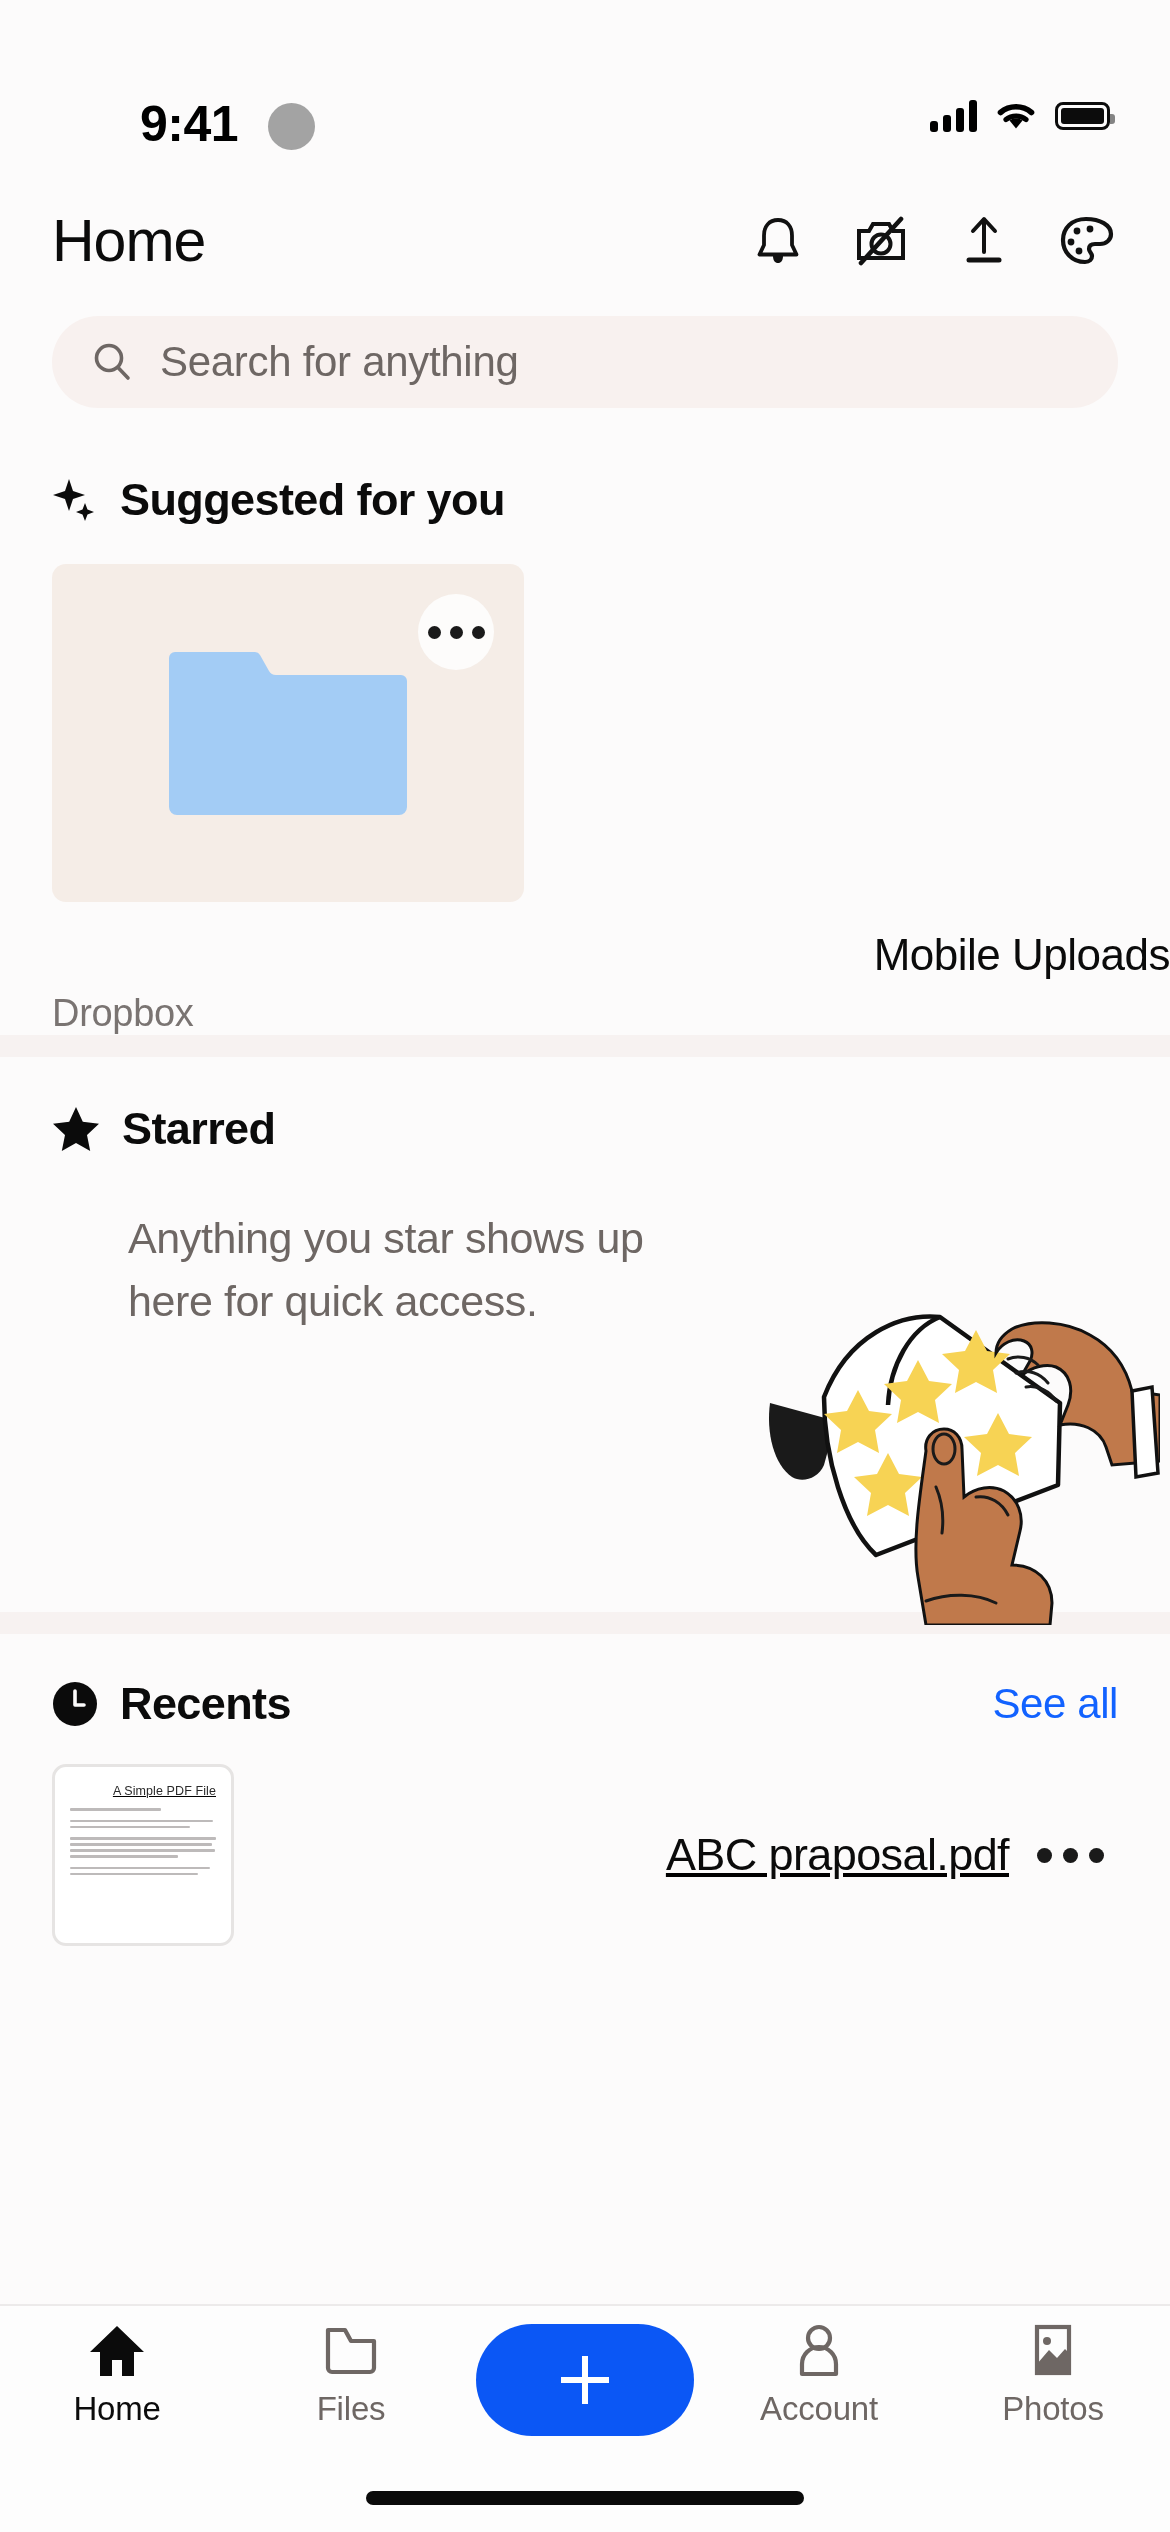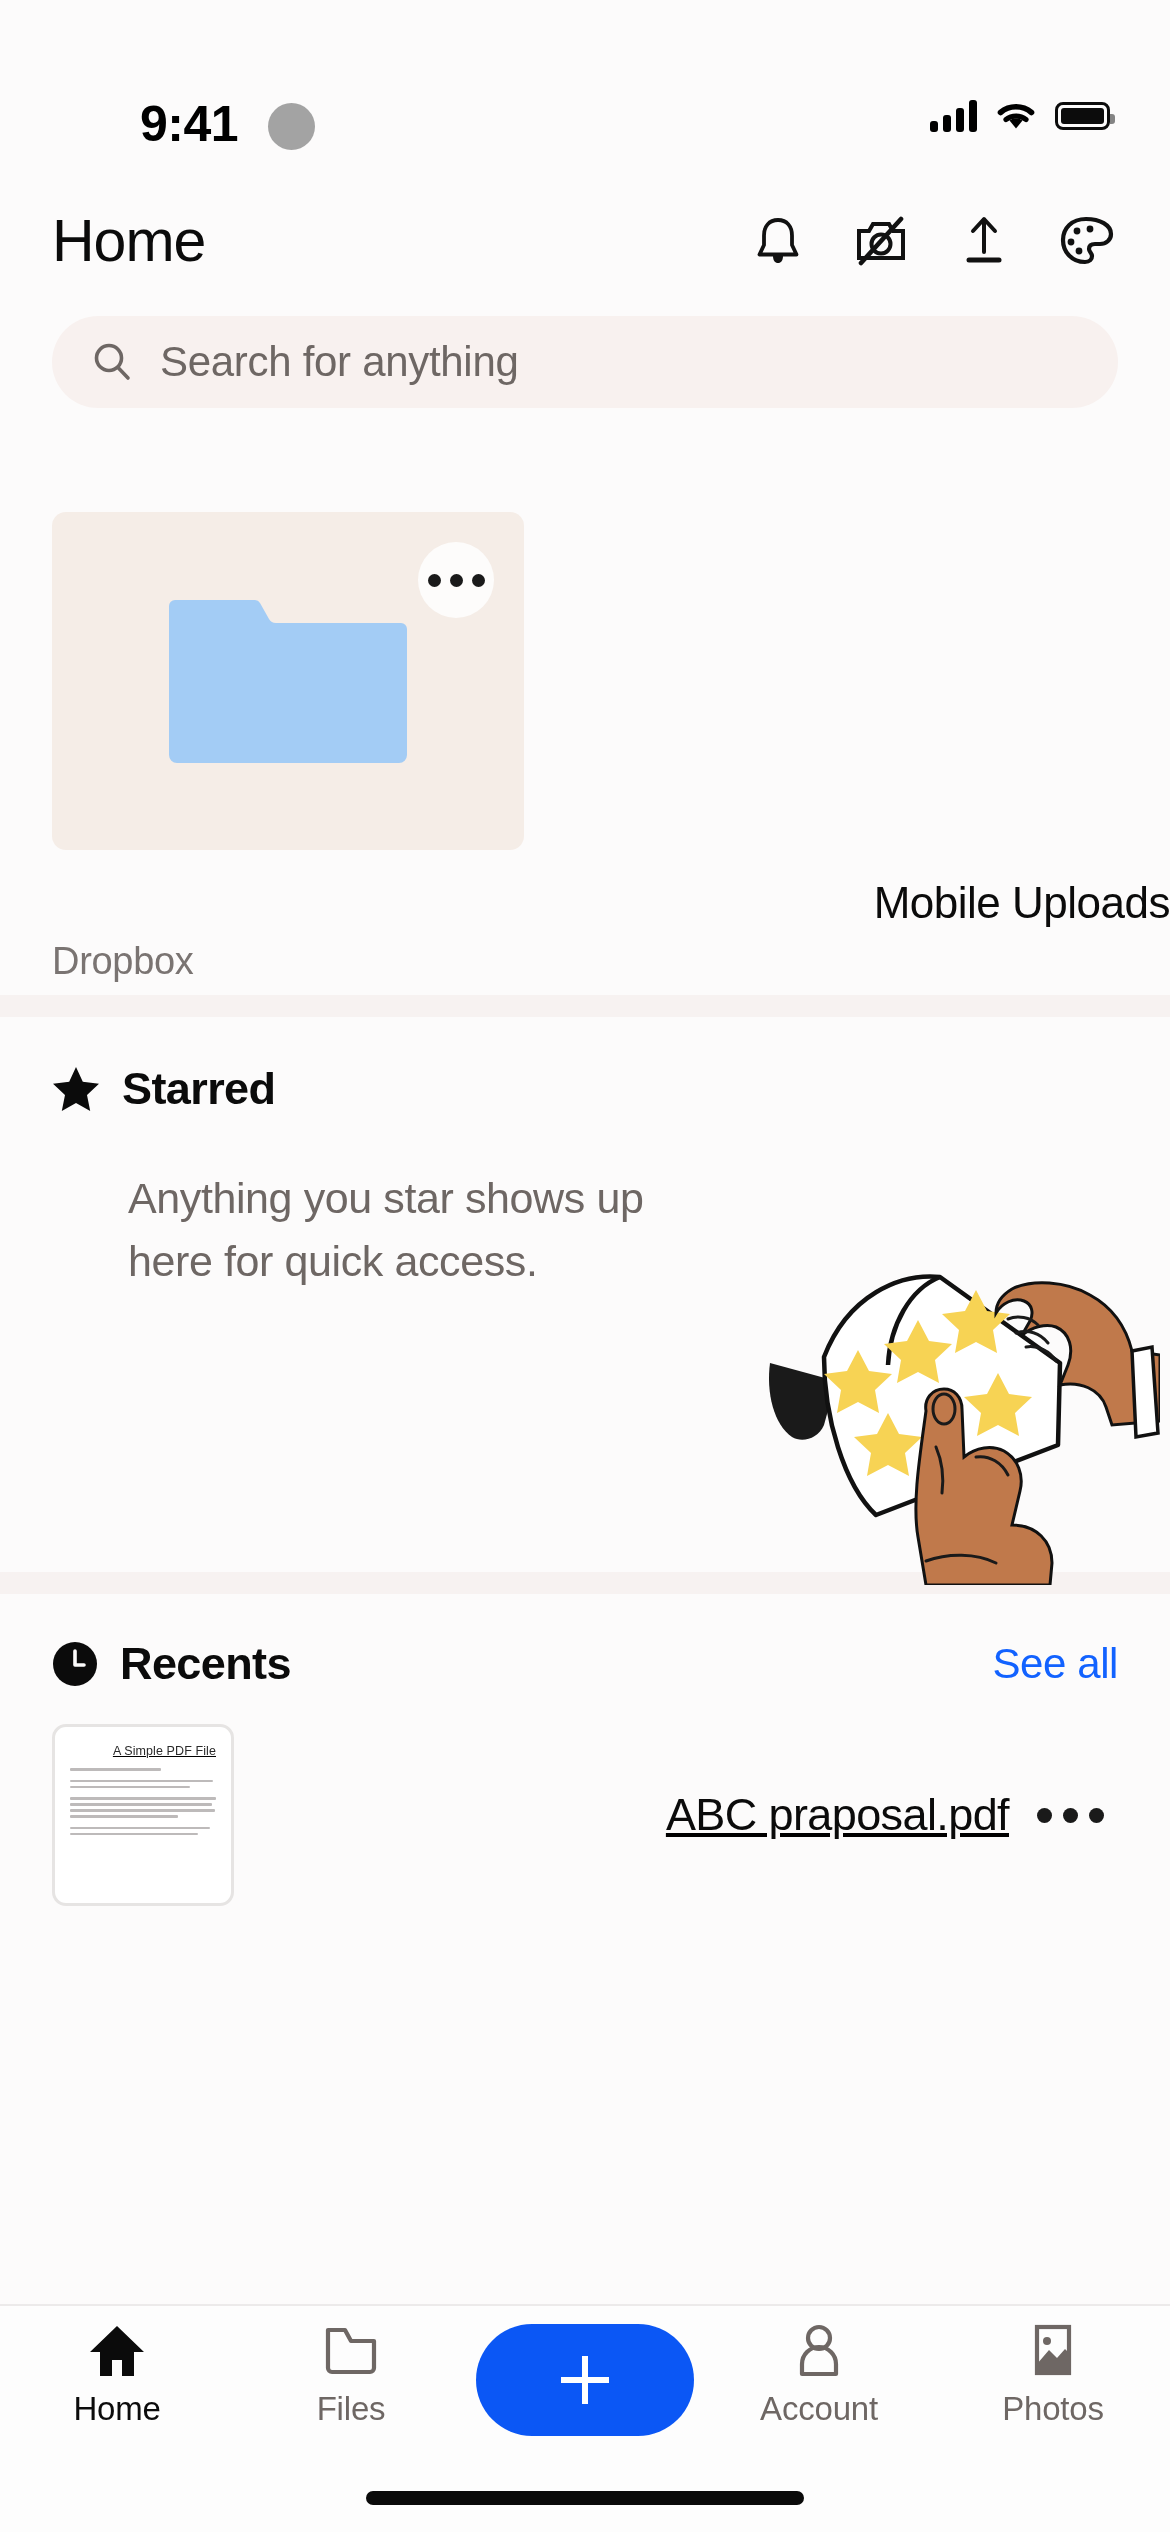--- a/index.html
+++ b/index.html
@@ -59,21 +59,21 @@
     background:#F5EDE7; border-radius:14px; position:relative; cursor:pointer;
   }
   .folder { position:absolute; left:117px; top:88px; width:238px; height:163px; }
   .ovf-btn {
     position:absolute; right:30px; top:30px; width:76px; height:76px;
     background:#FDFCFB; border-radius:50%; display:flex; align-items:center;
     justify-content:center; gap:9px; cursor:pointer;
   }
   .ovf-btn i { width:13px; height:13px; border-radius:50%; background:#1A1A1A; display:block; }
   .sug-name { margin:28px 0 0 52px; font-size:44px; color:#0B0B0B; letter-spacing:-0.5px;text-align:right; }
-  .sug-sub  { margin:12px 0 12px 52px; font-size:38px; color:#7A7472; letter-spacing:-0.3px; }
+  .sug-sub  { margin:12px 0 0 52px; font-size:38px; color:#7A7472; letter-spacing:-0.3px; }
 
   
   .sec-starred { flex:0 0 555px; padding-top:46px; position:relative; }
   .starred-body { display:flex; align-items:center; padding:52px 16px 0 0; }
   .starred-text {
     width:600px; margin-left:128px; font-size:43px; line-height:1.47;
     color:#6E6764; letter-spacing:-0.4px;
   }
   .starred-art { position:absolute; right:10px; top:168px; width:420px; height:400px; }
 
@@ -175,20 +175,27 @@
     <div class="search">
       <svg width="44" height="44" viewBox="0 0 44 44">
         <circle cx="19" cy="18" r="12.5" fill="none" stroke="#6E6764" stroke-width="3.6"></circle>
         <line x1="28" y1="27.5" x2="38" y2="38" stroke="#6E6764" stroke-width="3.6" stroke-linecap="round"></line>
       </svg>
       <span class="search-ph">Search for anything</span>
     </div>
   </div>
 
   <div class="sec-suggested">
+    <div class="sec-head">
+      <svg width="46" height="46" viewBox="0 0 46 46">
+        <path d="M17 2 L21 14 L33 18 L21 22 L17 34 L13 22 L1 18 L13 14 Z" fill="#0B0B0B"></path>
+        <path d="M33 26 L35.5 32.5 L42 35 L35.5 37.5 L33 44 L30.5 37.5 L24 35 L30.5 32.5 Z" fill="#0B0B0B"></path>
+      </svg>
+      <span class="sec-title">Suggested for you</span>
+    </div>
 
     <div class="sug-card">
       <svg class="folder" viewBox="0 0 238 163">
         <path d="M0 6 a6 6 0 0 1 6 -6 H86 a6 6 0 0 1 5 3 L100 19 a8 8 0 0 0 7 4 H232 a6 6 0 0 1 6 6 V155 a8 8 0 0 1 -8 8 H8 a8 8 0 0 1 -8 -8 Z" fill="#A3CCF5"></path>
       </svg>
       <div class="ovf-btn">
         <i></i>
           <i></i>
           <i></i>
       </div>

